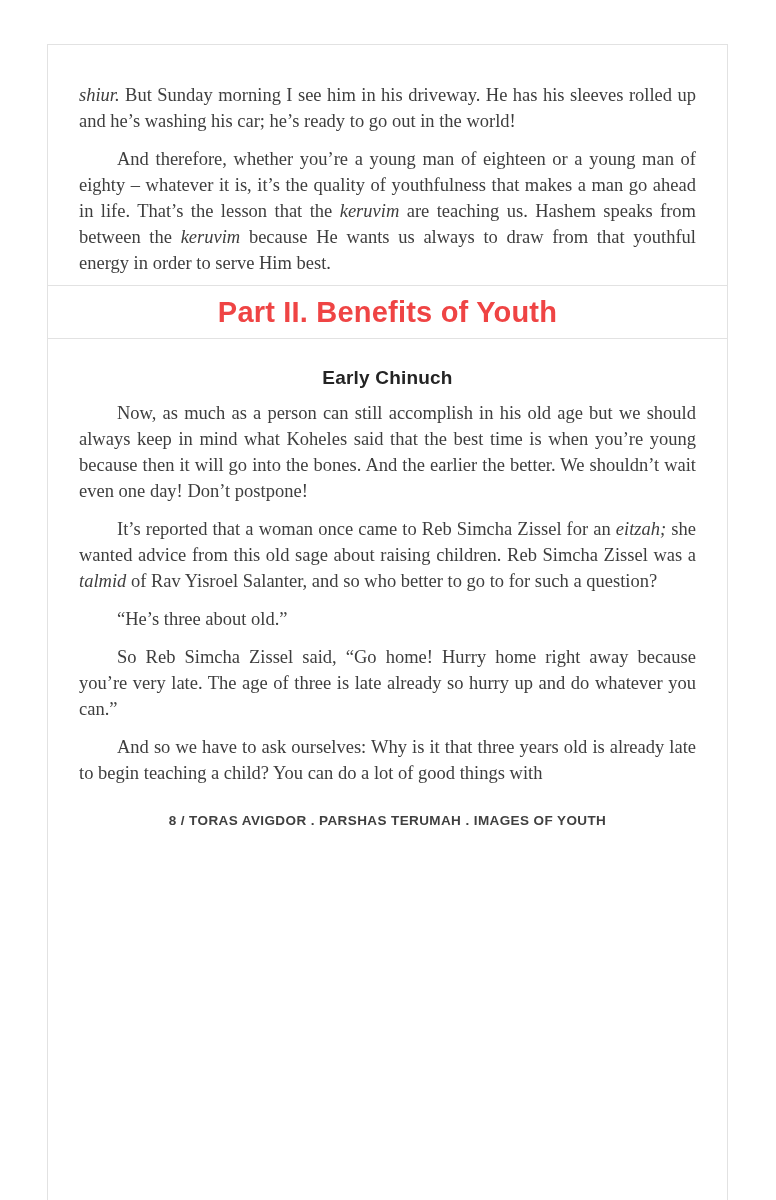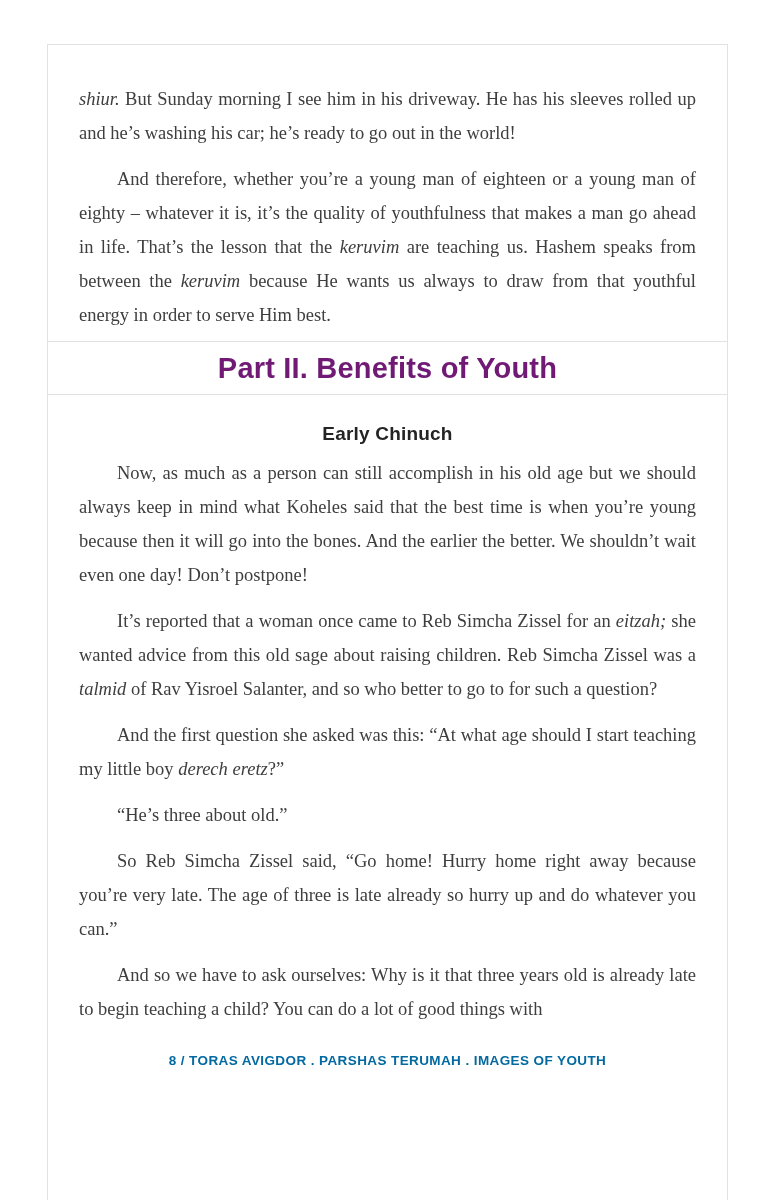--- a/index.html
+++ b/index.html
@@ -22,84 +22,83 @@
   }
   .sec-top {
     padding: 37px 31px 9px 31px;
   }
   .sec-main {
     padding: 16px 31px 0 31px;
   }
   p.body-para {
     font-family: "Liberation Serif", "DejaVu Serif", serif;
     font-size: 18.5px;
-    line-height: 34px;
+    line-height: 26px;
     color: #3e3e3e;
     text-align: justify;
     margin: 0 0 12px 0;
   }
   p.body-para.indent { text-indent: 38px; }
   .sec-top p.body-para:last-child { margin-bottom: 0; }
   p.body-para i { font-style: italic; }
   .part-band {
     border-top: 1px solid #e2e2e2;
     border-bottom: 1px solid #e2e2e2;
     height: 52px;
     display: flex;
     align-items: center;
     justify-content: center;
     background: #ffffff;
   }
   .part-band .band-title {
     font-family: "Liberation Sans", "DejaVu Sans", sans-serif;
     font-weight: 700;
     font-size: 29px;
-    color: #701a75;
+    color: #ef4444;
     margin: 16px;
     letter-spacing: 0.2px;
   }
   h2.sub-heading {
     font-family: "Liberation Sans", "DejaVu Sans", sans-serif;
     font-weight: 700;
     font-size: 19px;
     color: #242424;
     text-align: center;
     margin: 12px 0 11px 0;
     letter-spacing: 0.2px;
   }
   h2.sub-heading.second { margin-top: 3px; }
   .page-footer {
     margin-top: 27px;
     text-align: center;
     font-family: "Liberation Sans", "DejaVu Sans", sans-serif;
     font-weight: 700;
     font-size: 13.5px;
     letter-spacing: 0.4px;
-    color: #0369a1;
+    color: #404040;
   }
 </style>
 </head>
 <body>
 
 <div class="page-card">
 
   <div class="sec-top">
     <p class="body-para"><i>shiur.</i><span> But Sunday morning I see him in his driveway. He has his sleeves rolled up and he’s washing his car; he’s ready to go out in the world!</span></p>
     <p class="body-para indent"><span>And therefore, whether you’re a young man of eighteen or a young man of eighty – whatever it is, it’s the quality of youthfulness that makes a man go ahead in life. That’s the lesson that the </span><i>keruvim</i><span> are teaching us. Hashem speaks from between the </span><i>keruvim</i><span> because He wants us always to draw from that youthful energy in order to serve Him best.</span></p>
   </div>
 
   <div class="part-band">
     <h1 class="band-title">Part II. Benefits of Youth</h1>
   </div>
 
   <div class="sec-main">
     <h2 class="sub-heading">Early Chinuch</h2>
     <p class="body-para indent"><span>Now, as much as a person can still accomplish in his old age but we should always keep in mind what Koheles said that the best time is when you’re young because then it will go into the bones. And the earlier the better. We shouldn’t wait even one day! Don’t postpone!</span></p>
     <p class="body-para indent"><span>It’s reported that a woman once came to Reb Simcha Zissel for an </span><i>eitzah;</i><span> she wanted advice from this old sage about raising children. Reb Simcha Zissel was a </span><i>talmid</i><span> of Rav Yisroel Salanter, and so who better to go to for such a question?</span></p>
-    <p class="body-para indent"><span>And the first question she asked was this: “At what age should I start teaching my little boy </span><i>derech eretz</i><span>?”</span></p>
     <p class="body-para indent"><span>“He’s three about old.”</span></p>
     <p class="body-para indent"><span>So Reb Simcha Zissel said, “Go home! Hurry home right away because you’re very late. The age of three is late already so hurry up and do whatever you can.”</span></p>
 
     <p class="body-para indent"><span>And so we have to ask ourselves: Why is it that three years old is already late to begin teaching a child? You can do a lot of good things with</span></p>
 
     <div class="page-footer">8 / TORAS AVIGDOR . PARSHAS TERUMAH . IMAGES OF YOUTH</div>
   </div>
 
 </div>
 

